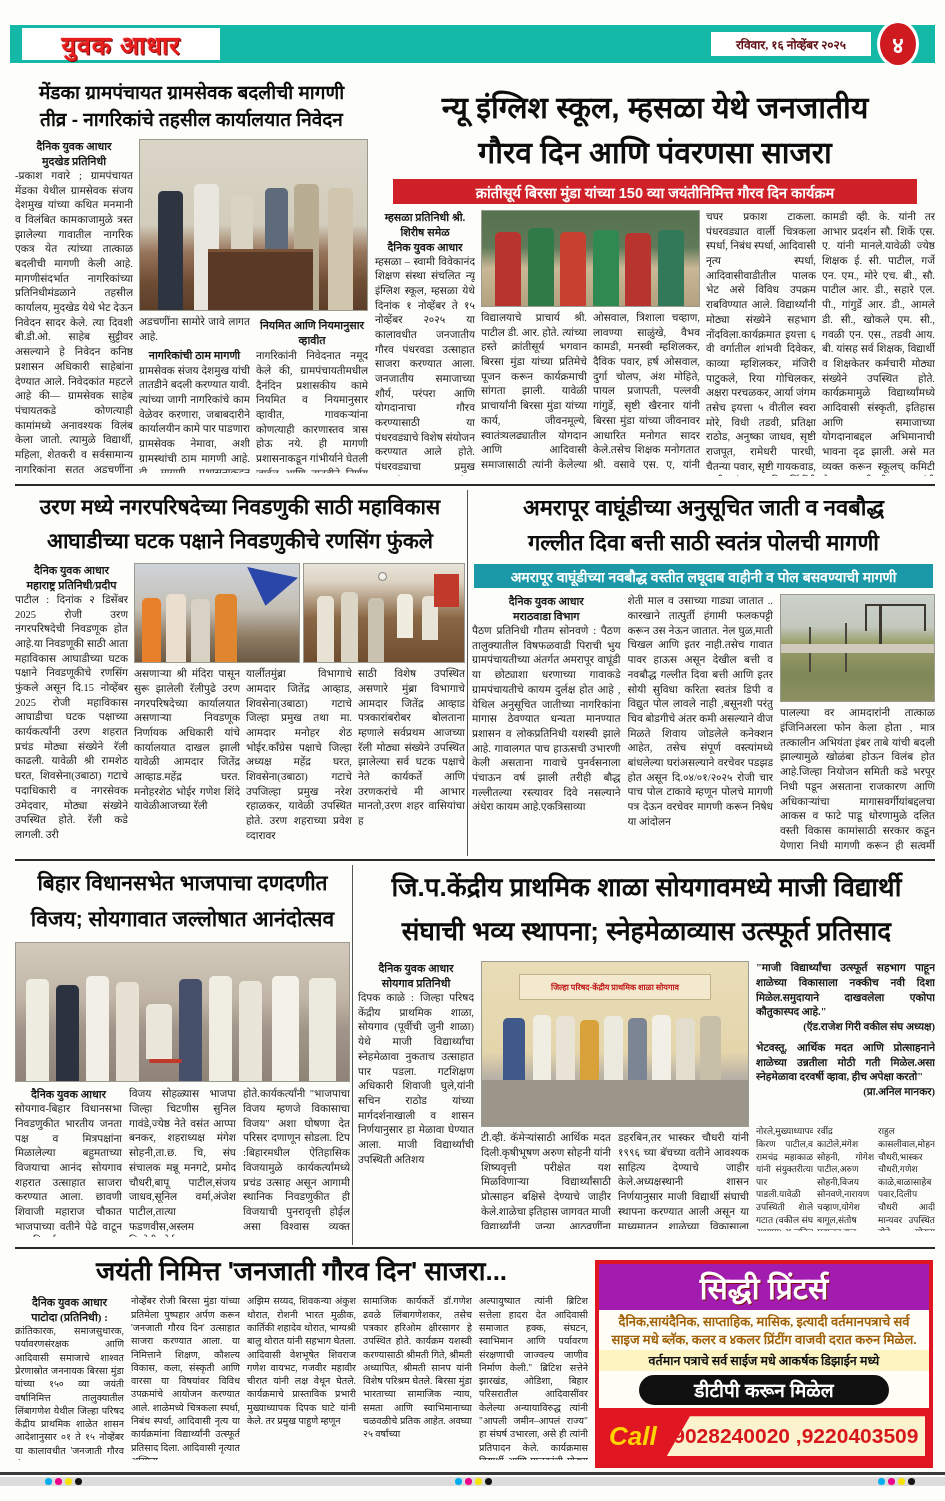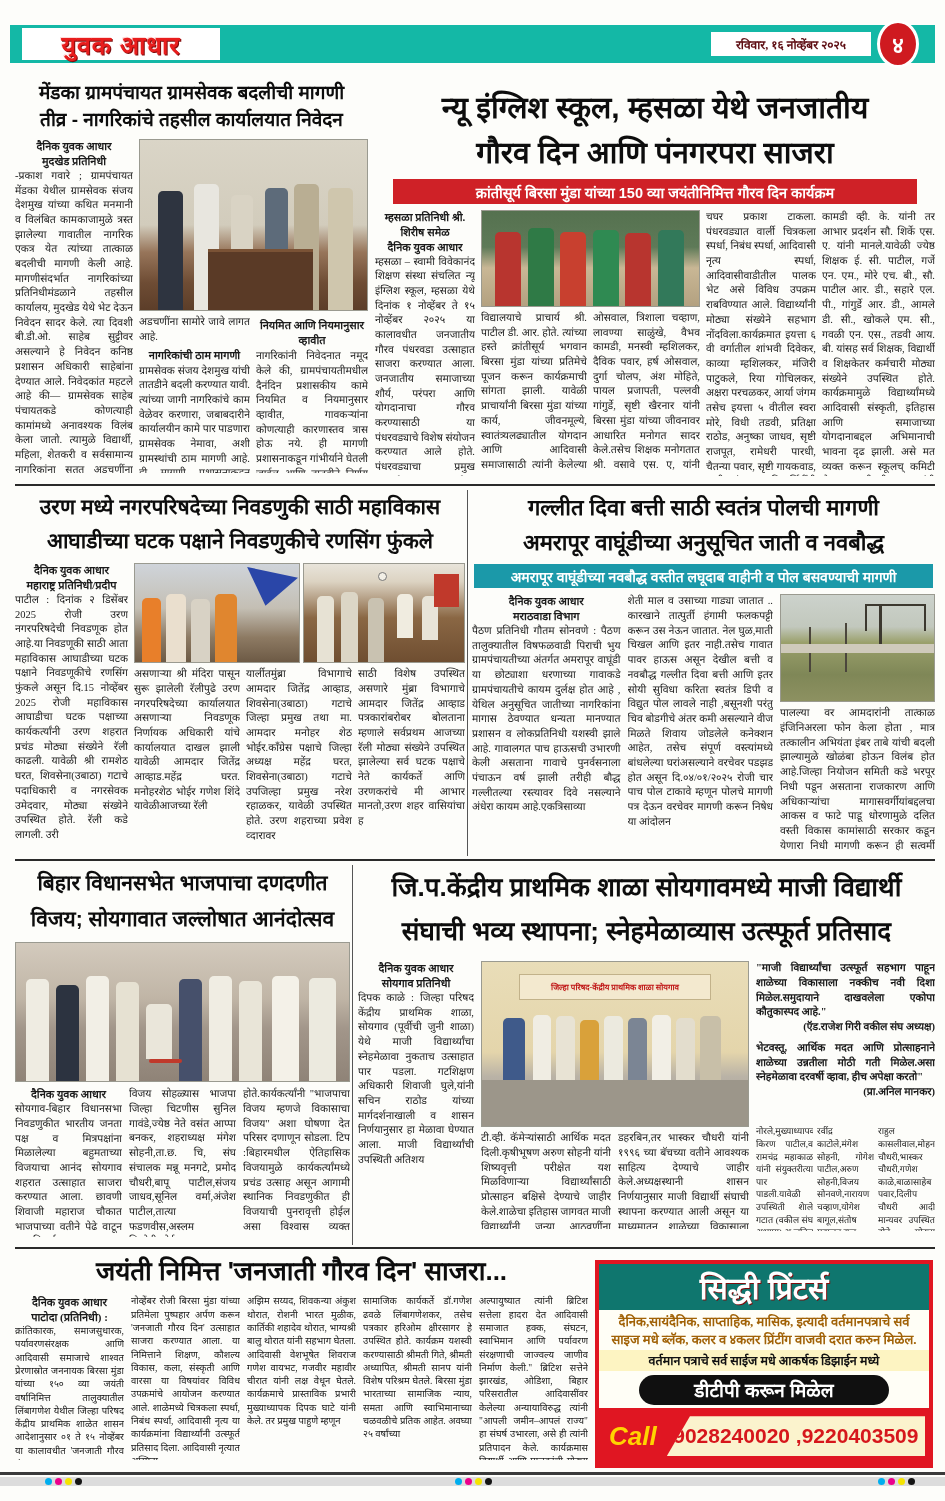--- a/index.html
+++ b/index.html
@@ -50,21 +50,21 @@
   .photo-street { background:linear-gradient(180deg,#d3cabd 0%,#c0b5a6 40%,#a2968a 62%,#8f8377 100%); }
   .photo-school { background:linear-gradient(180deg,#e9ddb8 0%,#e4d5ab 55%,#b9b2a6 70%,#a8a296 100%); }
   .school-sign { position:absolute; left:14%; top:7%; width:72%; height:16%;
     background:#f3e9cf; border:1px solid #c2b28a; color:#c01818; font-weight:bold;
     font-size:8px; display:flex; align-items:center; justify-content:center; text-align:center; overflow:hidden; }
   .flag-tri { position:absolute; width:0; height:0; }
 
   
   .ad { left:595px; top:1260px; width:338px; height:208px; background:#fffef6;
         border:4px solid #e01622; display:flex; flex-direction:column; }
-  .ad-header { background:#0f766e; height:46px; display:flex; align-items:center; justify-content:center; }
+  .ad-header { background:#a21caf; height:46px; display:flex; align-items:center; justify-content:center; }
   .ad-title { color:#ffffff; font-family:"Liberation Sans",sans-serif; font-weight:bold; font-size:30px;
     text-shadow:1px 1px 0 #7e0d0d; }
   .ad-line1 { color:#a16207; font-weight:bold; font-size:13px; line-height:1.4; text-align:center; padding:3px 5px 1px; }
   .ad-line2 { background:#fdf4c2; color:#111; font-weight:bold; font-size:12.5px; text-align:center; padding:2px 2px; }
   .ad-pill { background:#101010; color:#fff; font-family:"Liberation Sans",sans-serif; font-weight:bold;
     font-size:19px; text-align:center; border-radius:18px; width:250px; margin:4px auto 3px; padding:2px 0; }
   .ad-call-row { display:flex; flex:1; background:#e01622; align-items:center; }
   .ad-call { color:#ffd400; font-family:"Liberation Sans",sans-serif; font-weight:bold; font-size:26px;
     font-style:italic; padding:0 10px; }
   .ad-phones { background:#fbf3cd; flex:1; color:#d6171c; font-family:"Liberation Sans",sans-serif;
@@ -122,21 +122,21 @@
           <p class="txt">नागरिकांनी निवेदनात नमूद केले की, ग्रामपंचायतीमधील दैनंदिन प्रशासकीय कामे नियमित व नियमानुसार व्हावीत, गावकऱ्यांना कोणत्याही कारणास्तव त्रास होऊ नये. ही मागणी प्रशासनाकडून गांभीर्याने घेतली जाईल आणि तातडीने निर्णय होईल, अशी अपेक्षा नागरिकांनी व्यक्त केली आहे.</p>
         </div>
       </div>
     </div>
   </div>
 </section>
 
 <section class="abs" style="left:375px; top:85px; width:560px; height:397px;">
   <h2 class="hl" style="font-size:30px; line-height:1.5;">
     <div>न्यू इंग्लिश स्कूल, म्हसळा येथे जनजातीय</div>
-    <div>गौरव दिन आणि पंनगरपरा साजरा</div>
+    <div>गौरव दिन आणि पंवरणसा साजरा</div>
   </h2>
   <div class="banner" style="height:25px; margin:4px 18px 0; background:#cf2127; font-size:14.5px;">क्रांतीसूर्य बिरसा मुंडा यांच्या 150 व्या जयंतीनिमित्त गौरव दिन कार्यक्रम</div>
   <div class="row" style="margin-top:6px; gap:6px;">
     <div class="col" style="width:100px; height:266px;">
       <div class="byline">म्हसळा प्रतिनिधी श्री.</div>
       <div class="byline">शिरीष समेळ</div>
       <div class="byline">दैनिक युवक आधार</div>
       <p class="txt">म्हसळा – स्वामी विवेकानंद शिक्षण संस्था संचलित न्यू इंग्लिश स्कूल, म्हसळा येथे दिनांक १ नोव्हेंबर ते १५ नोव्हेंबर २०२५ या कालावधीत जनजातीय गौरव पंधरवडा उत्साहात साजरा करण्यात आला. जनजातीय समाजाच्या शौर्य, परंपरा आणि योगदानाचा गौरव करण्यासाठी या पंधरवड्याचे विशेष संयोजन करण्यात आले होते. पंधरवड्याचा प्रमुख आकर्षण ठरलेला 'जनजातीय गौरव दिन' आज विद्यालयात मोठ्या उत्साहात आणि सांस्कृतिक वातावरणात साजरा करण्यात आला. कार्यक्रमाच्या अध्यक्षस्थानी</p>
     </div>
     <div style="width:219px;">
@@ -211,22 +211,22 @@
         </div>
       </div>
     </div>
   </div>
 </section>
 
 <div class="abs vrule" style="left:467px; top:490px; height:366px;"></div>
 
 <section class="abs" style="left:472px; top:490px; width:463px; height:368px;">
   <h2 class="hl" style="font-size:22px; line-height:1.6;">
+    <div>अमरापूर वाघूंडीच्या अनुसूचित जाती व नवबौद्ध</div>
     <div>गल्लीत दिवा बत्ती साठी स्वतंत्र पोलची मागणी</div>
-    <div>अमरापूर वाघूंडीच्या अनुसूचित जाती व नवबौद्ध</div>
   </h2>
   <div class="banner" style="height:24px; margin:4px 2px 0; background:#1b99a9; font-size:14px;">अमरापूर वाघूंडीच्या नवबौद्ध वस्तीत लघूदाब वाहीनी व पोल बसवण्याची मागणी</div>
   <div class="row" style="margin-top:6px; gap:7px;">
     <div class="col" style="width:149px; height:258px;">
       <div class="byline">दैनिक युवक आधार</div>
       <div class="byline">मराठवाडा विभाग</div>
       <p class="txt">पैठण प्रतिनिधी गौतम सोनवणे : पैठण तालुक्यातील विषफळवाडी पिराची भुय ग्रामपंचायतीच्या अंतर्गत अमरापूर वाघूंडी या छोट्याशा धरणाच्या गावाकडे ग्रामपंचायतीचे कायम दुर्लक्ष होत आहे , येथिल अनुसूचित जातीच्या नागरिकांना मागास ठेवण्यात धन्यता मानण्यात प्रशासन व लोकप्रतिनिधी यशस्वी झाले आहे. गावालगत पाच हाऊसची उभारणी केली असताना गावाचे पुनर्वसनाला पंचाऊन वर्ष झाली तरीही बौद्ध गल्लीतल्या रस्त्यावर दिवे नसल्याने अंधेरा कायम आहे.एकत्रिसाव्या</p>
     </div>
     <div class="col" style="width:146px; height:258px;">
       <p class="txt">शेती माल व उसाच्या गाड्या जातात .. कारखाने तात्पुर्ती हंगामी फलकपट्टी करून उस नेऊन जातात. नेल घुळ,माती चिखल आणि इतर नाही.तसेच गावात पावर हाऊस असून देखील बत्ती व नवबौद्ध गल्लीत दिवा बत्ती आणि इतर सोयी सुविधा करिता स्वतंत्र डिपी व विद्युत पोल लावले नाही ,बसूनशी परंतु चिव बोडगीचे अंतर कमी असल्याने वीज मिळते शिवाय जोडलेले कनेक्शन आहेत, तसेच संपूर्ण वस्त्यांमध्ये बांधलेल्या घरांअसल्याने वरचेवर पडझड होत असून दि.०४/०१/२०२५ रोजी चार पाच पोल टाकावे म्हणून पोलचे मागणी पत्र देऊन वरचेवर मागणी करून निषेध या आंदोलन</p>

